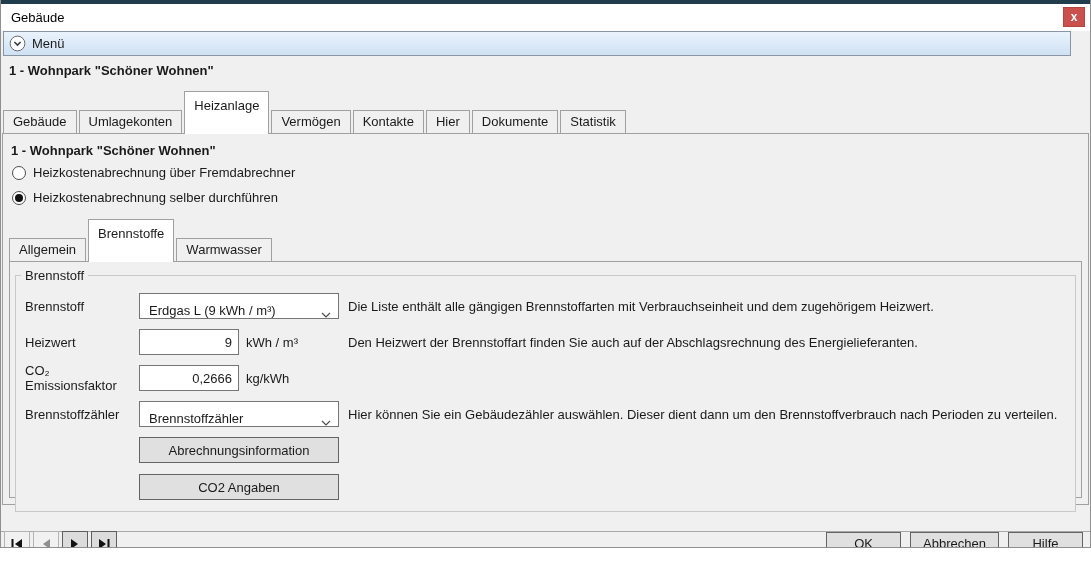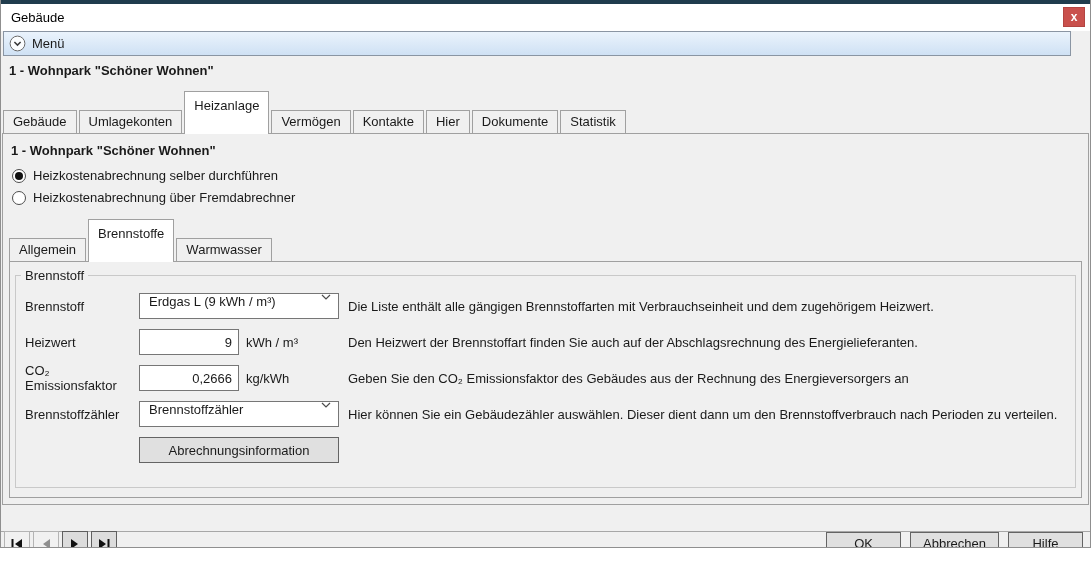--- a/index.html
+++ b/index.html
@@ -57,21 +57,21 @@
 
   
   .groupbox { flex: 1; margin: 6px 5px 9px 5px; border: 1px solid #c9c9c9; background: #f0f0f0; }
   .groupbox legend { margin-left: 5px; padding: 0 4px; font-size: 13px; color: #1a1a1a; }
 
   .form { padding: 10px 0 0 9px; }
   .form-row { display: flex; align-items: center; height: 26px; margin-bottom: 10px; }
   .f-label { width: 114px; flex: none; font-size: 13px; }
   .f-field { width: 200px; flex: none; display: flex; align-items: center; gap: 7px; }
   .combobox { width: 200px; height: 26px; background: #fff; border: 1px solid #767676;
-              display: flex; align-items: flex-start; justify-content: space-between; padding: 0 7px 0 9px; cursor: default; }
+              display: flex; align-items: flex-end; justify-content: space-between; padding: 0 7px 0 9px; cursor: default; }
   .combobox .cb-text { font-size: 13px; white-space: nowrap; }
   .num-input { width: 100px; height: 26px; border: 1px solid #767676; background: #fff;
                text-align: right; padding-right: 6px; font-family: "Liberation Sans", sans-serif; font-size: 13px; color: #1a1a1a; }
   .unit { font-size: 13px; white-space: nowrap; }
   .f-hint { flex: 1; margin-left: 9px; font-size: 13px; color: #1a1a1a; white-space: nowrap; overflow: hidden; }
 
   .action-btn { display: block; width: 200px; height: 26px; margin: 0 0 11px 114px;
                 background: #e0e0e0; border: 1px solid #646464; font-family: "Liberation Sans", sans-serif;
                 font-size: 13px; color: #1a1a1a; cursor: default; }
   .action-btn:first-of-type { margin-top: 1px; }
@@ -123,27 +123,27 @@
       <div class="tab">Kontakte</div>
       <div class="tab">Hier</div>
       <div class="tab">Dokumente</div>
       <div class="tab">Statistik</div>
     </div>
 
     <div class="panel">
 
       <div class="b-title b-title-2">1 - Wohnpark "Schöner Wohnen"</div>
 
+      <div class="radio-row second">
+        <span class="radio-circle"></span>
+        <span>Heizkostenabrechnung über Fremdabrechner</span>
+      </div>
       <div class="radio-row first">
         <span class="radio-circle checked"></span>
         <span>Heizkostenabrechnung selber durchführen</span>
-      </div>
-      <div class="radio-row second">
-        <span class="radio-circle"></span>
-        <span>Heizkostenabrechnung über Fremdabrechner</span>
       </div>
 
       <div class="tabstrip sub-tabstrip">
         <div class="tab">Allgemein</div>
         <div class="tab active">Brennstoffe</div>
         <div class="tab">Warmwasser</div>
       </div>
 
       <div class="subpanel">
         <fieldset class="groupbox">
@@ -174,39 +174,39 @@
               </span>
               <span class="f-hint">Den Heizwert der Brennstoffart finden Sie auch auf der Abschlagsrechnung des Energielieferanten.</span>
             </div>
 
             <div class="form-row">
               <span class="f-label">CO₂ Emissionsfaktor</span>
               <span class="f-field">
                 <input class="num-input" type="text" value="0,2666" style="">
                 <span class="unit">kg/kWh</span>
               </span>
-              <span class="f-hint">Geben Sie den CO₂ Emissionsfaktor des Gebäudes aus der Rechnung des Energieversorgers an</span>
             </div>
 
             <div class="form-row">
               <span class="f-label">Brennstoffzähler</span>
               <span class="f-field">
                 <span class="combobox">
                   <span class="cb-text">Brennstoffzähler</span>
                   <span style="display:flex;">
                     <svg width="10" height="6" viewBox="0 0 10 6">
                         <path d="M1 1 L5 5 L9 1" stroke="#4d4d4d" stroke-width="1.2" fill="none"></path>
                       </svg>
                   </span>
                 </span>
               </span>
               <span class="f-hint">Hier können Sie ein Gebäudezähler auswählen. Dieser dient dann um den Brennstoffverbrauch nach Perioden zu verteilen.</span>
             </div>
 
             <button class="action-btn">Abrechnungsinformation</button>
+            <button class="action-btn">CO2 Angaben</button>
 
           </div>
         </fieldset>
       </div>
 
     </div>
   </div>
 
   <div class="footer">
     <div class="nav-group">

